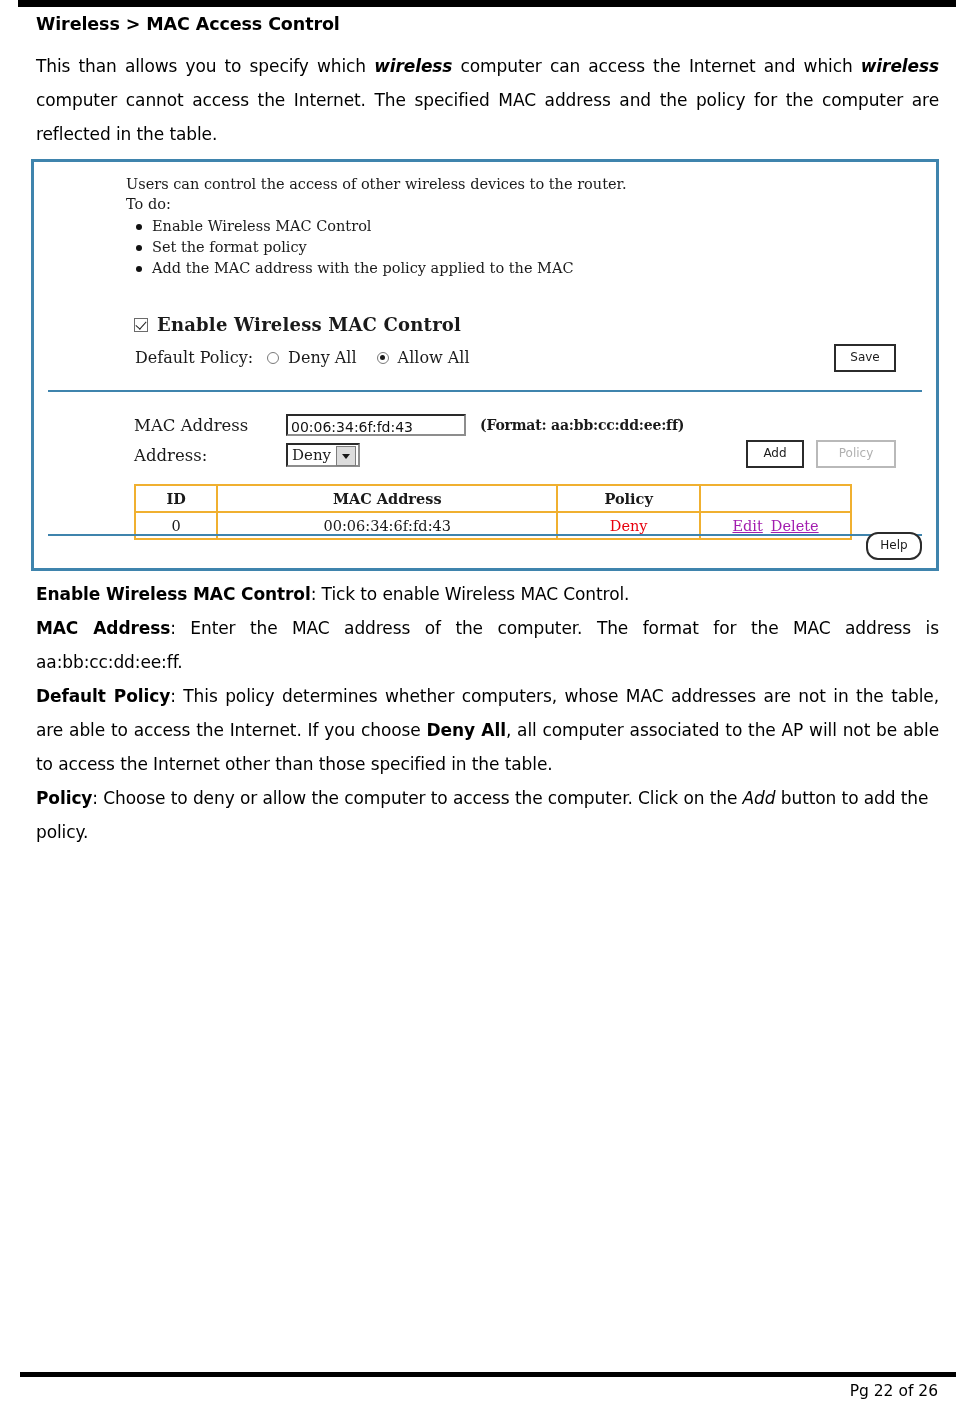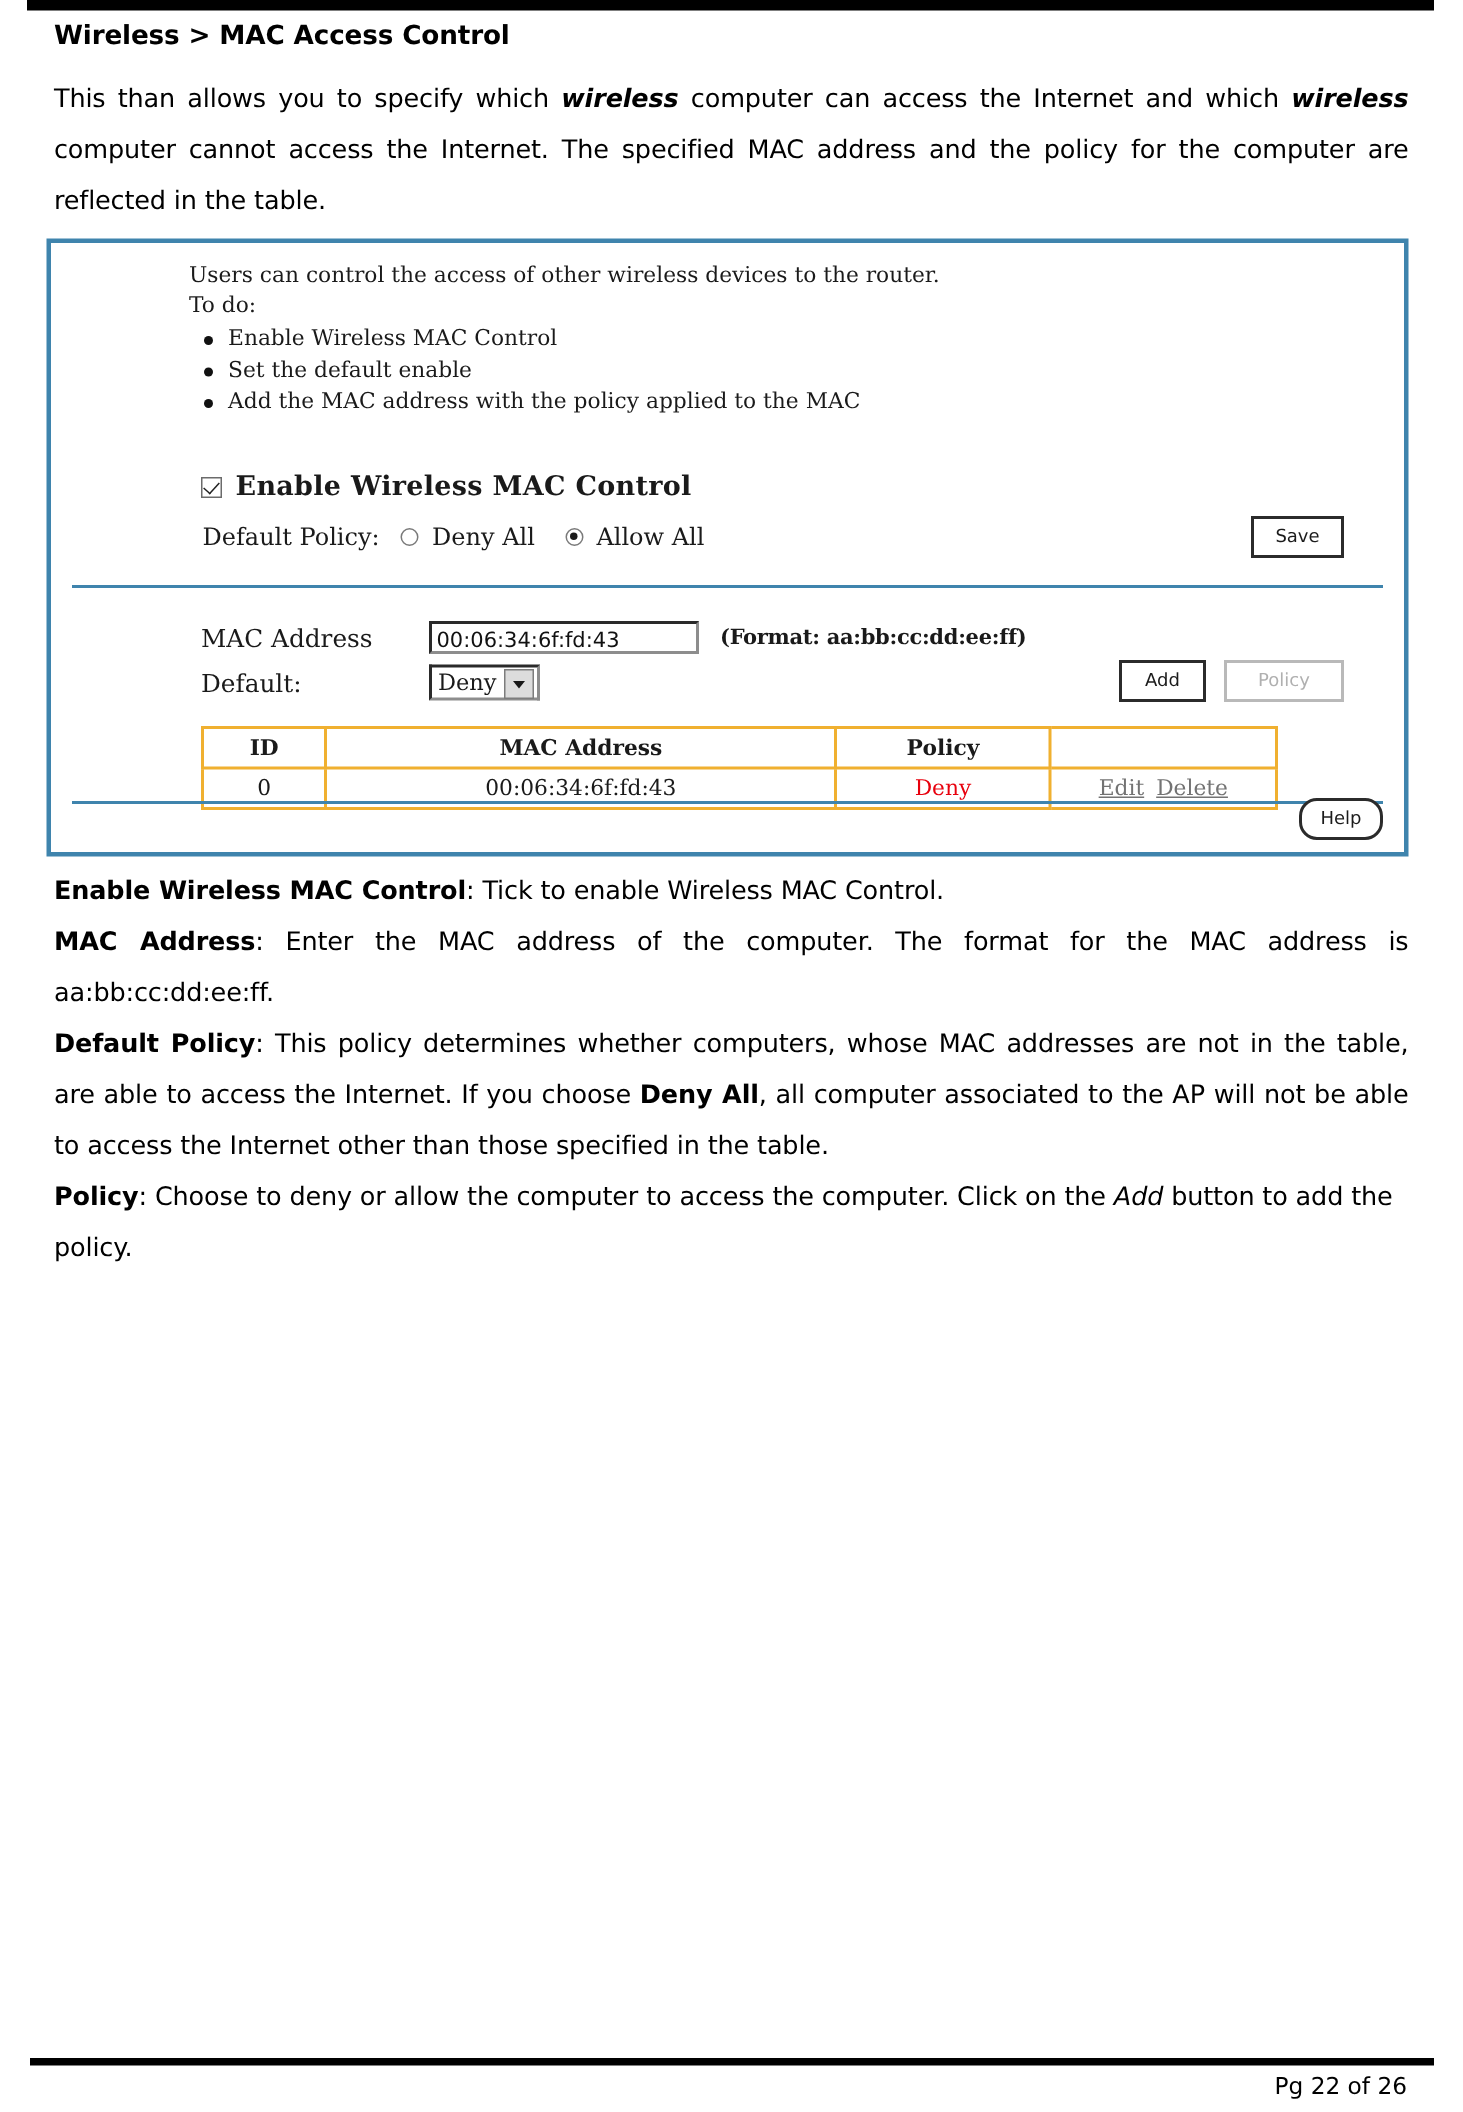--- a/index.html
+++ b/index.html
@@ -281,21 +281,21 @@
     height: 21px;
     background: #ffffff;
   }
   .mac-table th { font-weight: bold; }
   .col-id { width: 78px; }
   .col-mac { width: 352px; }
   .col-policy { width: 142px; }
   .col-act { width: 146px; }
   .policy-deny { color: #e8000d; }
   .act-link {
-    color: #737373;
+    color: #a21caf;
     text-decoration: underline;
     margin: 0 4px;
     cursor: pointer;
   }
 
   
   .footer-rule {
     position: absolute;
     left: 20px;
     top: 1372px;
@@ -328,21 +328,21 @@
     <div class="shot">
       <div class="shot-inner">
 
         <div class="shot-intro">
           <span>Users can control the access of other wireless devices to the router.</span>
           <span class="l2">To do:</span>
         </div>
 
         <ul class="shot-list">
           <li>Enable Wireless MAC Control</li>
-          <li>Set the default enable</li>
+          <li>Set the format policy</li>
           <li>Add the MAC address with the policy applied to the MAC</li>
         </ul>
 
         <div class="chk-row">
           <span class="chk-box"></span>
           <span class="chk-label">Enable Wireless MAC Control</span>
         </div>
 
         <div class="radio-row">
           <span class="rlabel">Default Policy:</span>
@@ -360,21 +360,21 @@
 
         <div class="divider d1"></div>
 
         <div class="form-area">
           <div class="frow">
             <span class="flabel">MAC Address</span>
             <span class="text-input">00:06:34:6f:fd:43</span>
             <span class="fmt-note">(Format: aa:bb:cc:dd:ee:ff)</span>
           </div>
           <div class="frow">
-            <span class="flabel">Default:</span>
+            <span class="flabel">Address:</span>
             <span class="select">
               <span>Deny</span>
               <span class="sel-arrow"></span>
             </span>
           </div>
         </div>
 
         <div class="btn btn-add">Add</div>
         <div class="btn btn-update disabled">Policy</div>
 

